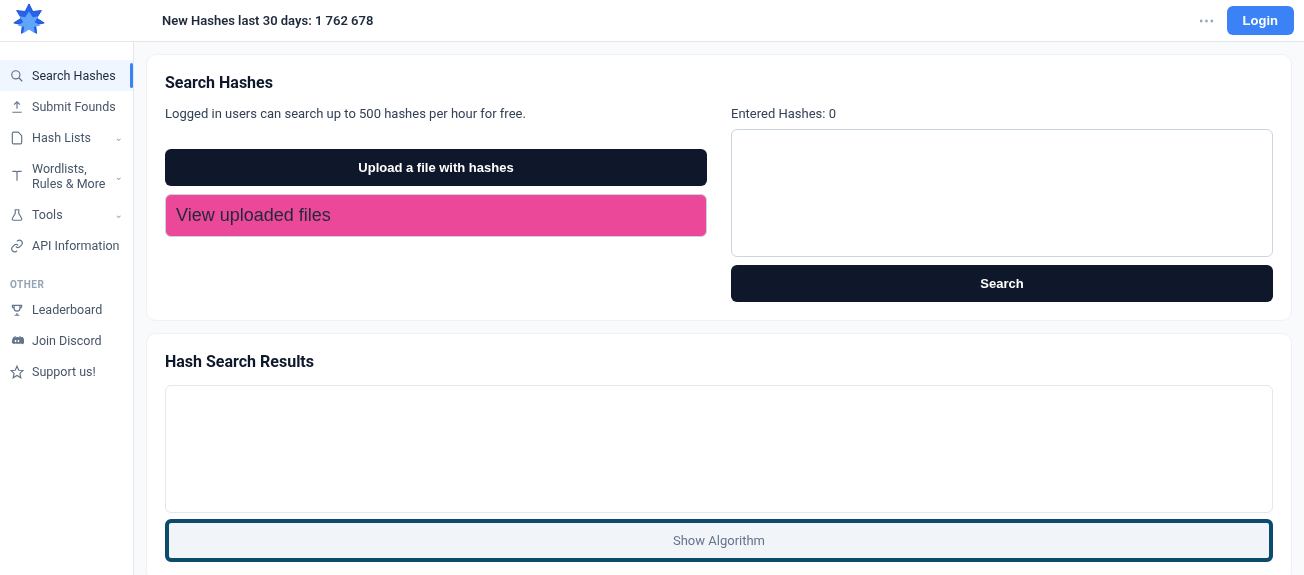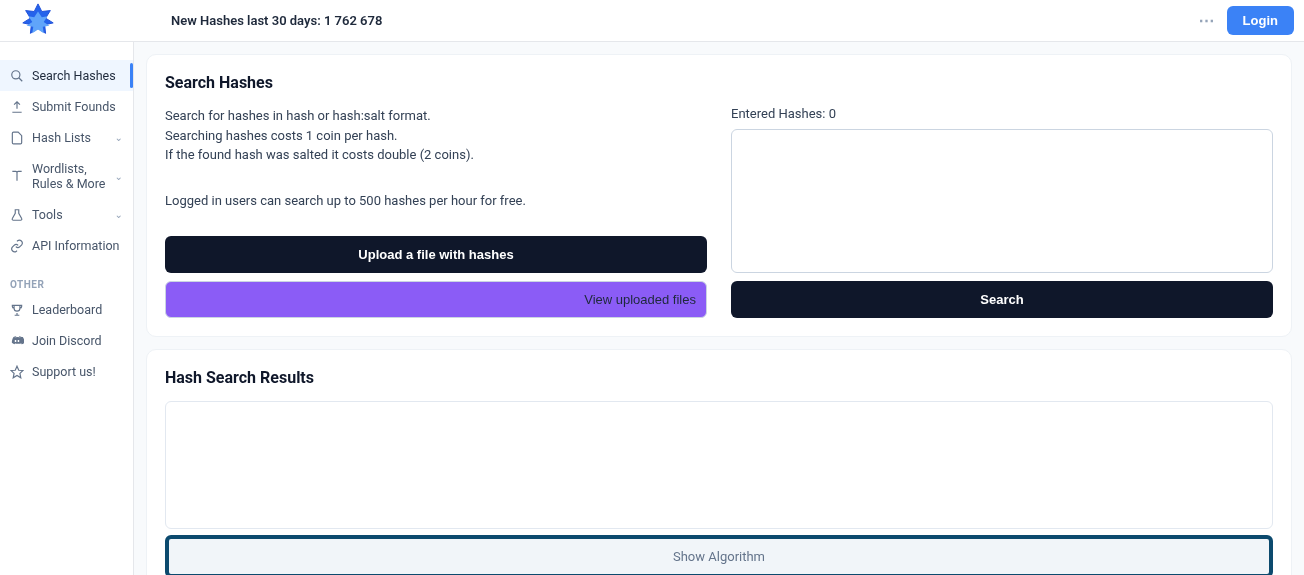--- a/index.html
+++ b/index.html
@@ -8,21 +8,21 @@
       background: #fff;
       color: #1e293b;
       width: 1304px;
       height: 575px;
       overflow: hidden;
     }
     .topbar {
       height: 42px;
       display: flex;
       align-items: center;
-      padding: 0 10px 0 13px;
+      padding: 0 10px 0 4px;
       border-bottom: 1px solid #e5e7eb;
     }
     .logo-wrap {
       width: 50px;
       display: flex;
       justify-content: center;
     }
     .logo { width: 38px; height: 38px; }
     .top-stat {
       font-size: 13px;
@@ -139,29 +139,29 @@
       color: #fff;
       border: none;
       border-radius: 6px;
       padding: 11px;
       font-size: 13px;
       font-weight: 600;
       cursor: pointer;
       text-align: center;
     }
     .secondary-btn {
-      background: #8b5cf6;
+      background: #ec4899;
       color: #1e293b;
       border: 1px solid #cbd5e1;
       border-radius: 6px;
       padding: 10px;
-      font-size: 13px;
+      font-size: 18px;
       font-weight: 500;
       cursor: pointer;
-      text-align: right;
+      text-align: left;
       margin-top: 8px;
     }
     .muted-btn {
       background: #f1f5f9;
       color: #64748b;
       border: 4px solid #0c4a6e;
       border-radius: 6px;
       padding: 10px;
       font-size: 13px;
       text-align: center;
@@ -302,25 +302,20 @@
 
   </div>
 
   <div class="content">
 
     <div class="card">
       <div class="card-inner">
         <div class="card-title">Search Hashes</div>
         <div class="two-col">
           <div class="col">
-            <div class="info-block">
-              <div class="desc-line">Search for hashes in hash or hash:salt format.</div>
-              <div class="desc-line">Searching hashes costs 1 coin per hash.</div>
-              <div class="desc-line">If the found hash was salted it costs double (2 coins).</div>
-            </div>
             <div class="note-line">Logged in users can search up to 500 hashes per hour for free.</div>
             <button class="primary-btn">Upload a file with hashes</button>
             <button class="secondary-btn">View uploaded files</button>
           </div>
           <div class="col">
             <div class="entered-label">Entered Hashes: 0</div>
             <textarea class="hash-textarea" style=""></textarea>
             <button class="primary-btn">Search</button>
           </div>
         </div>

